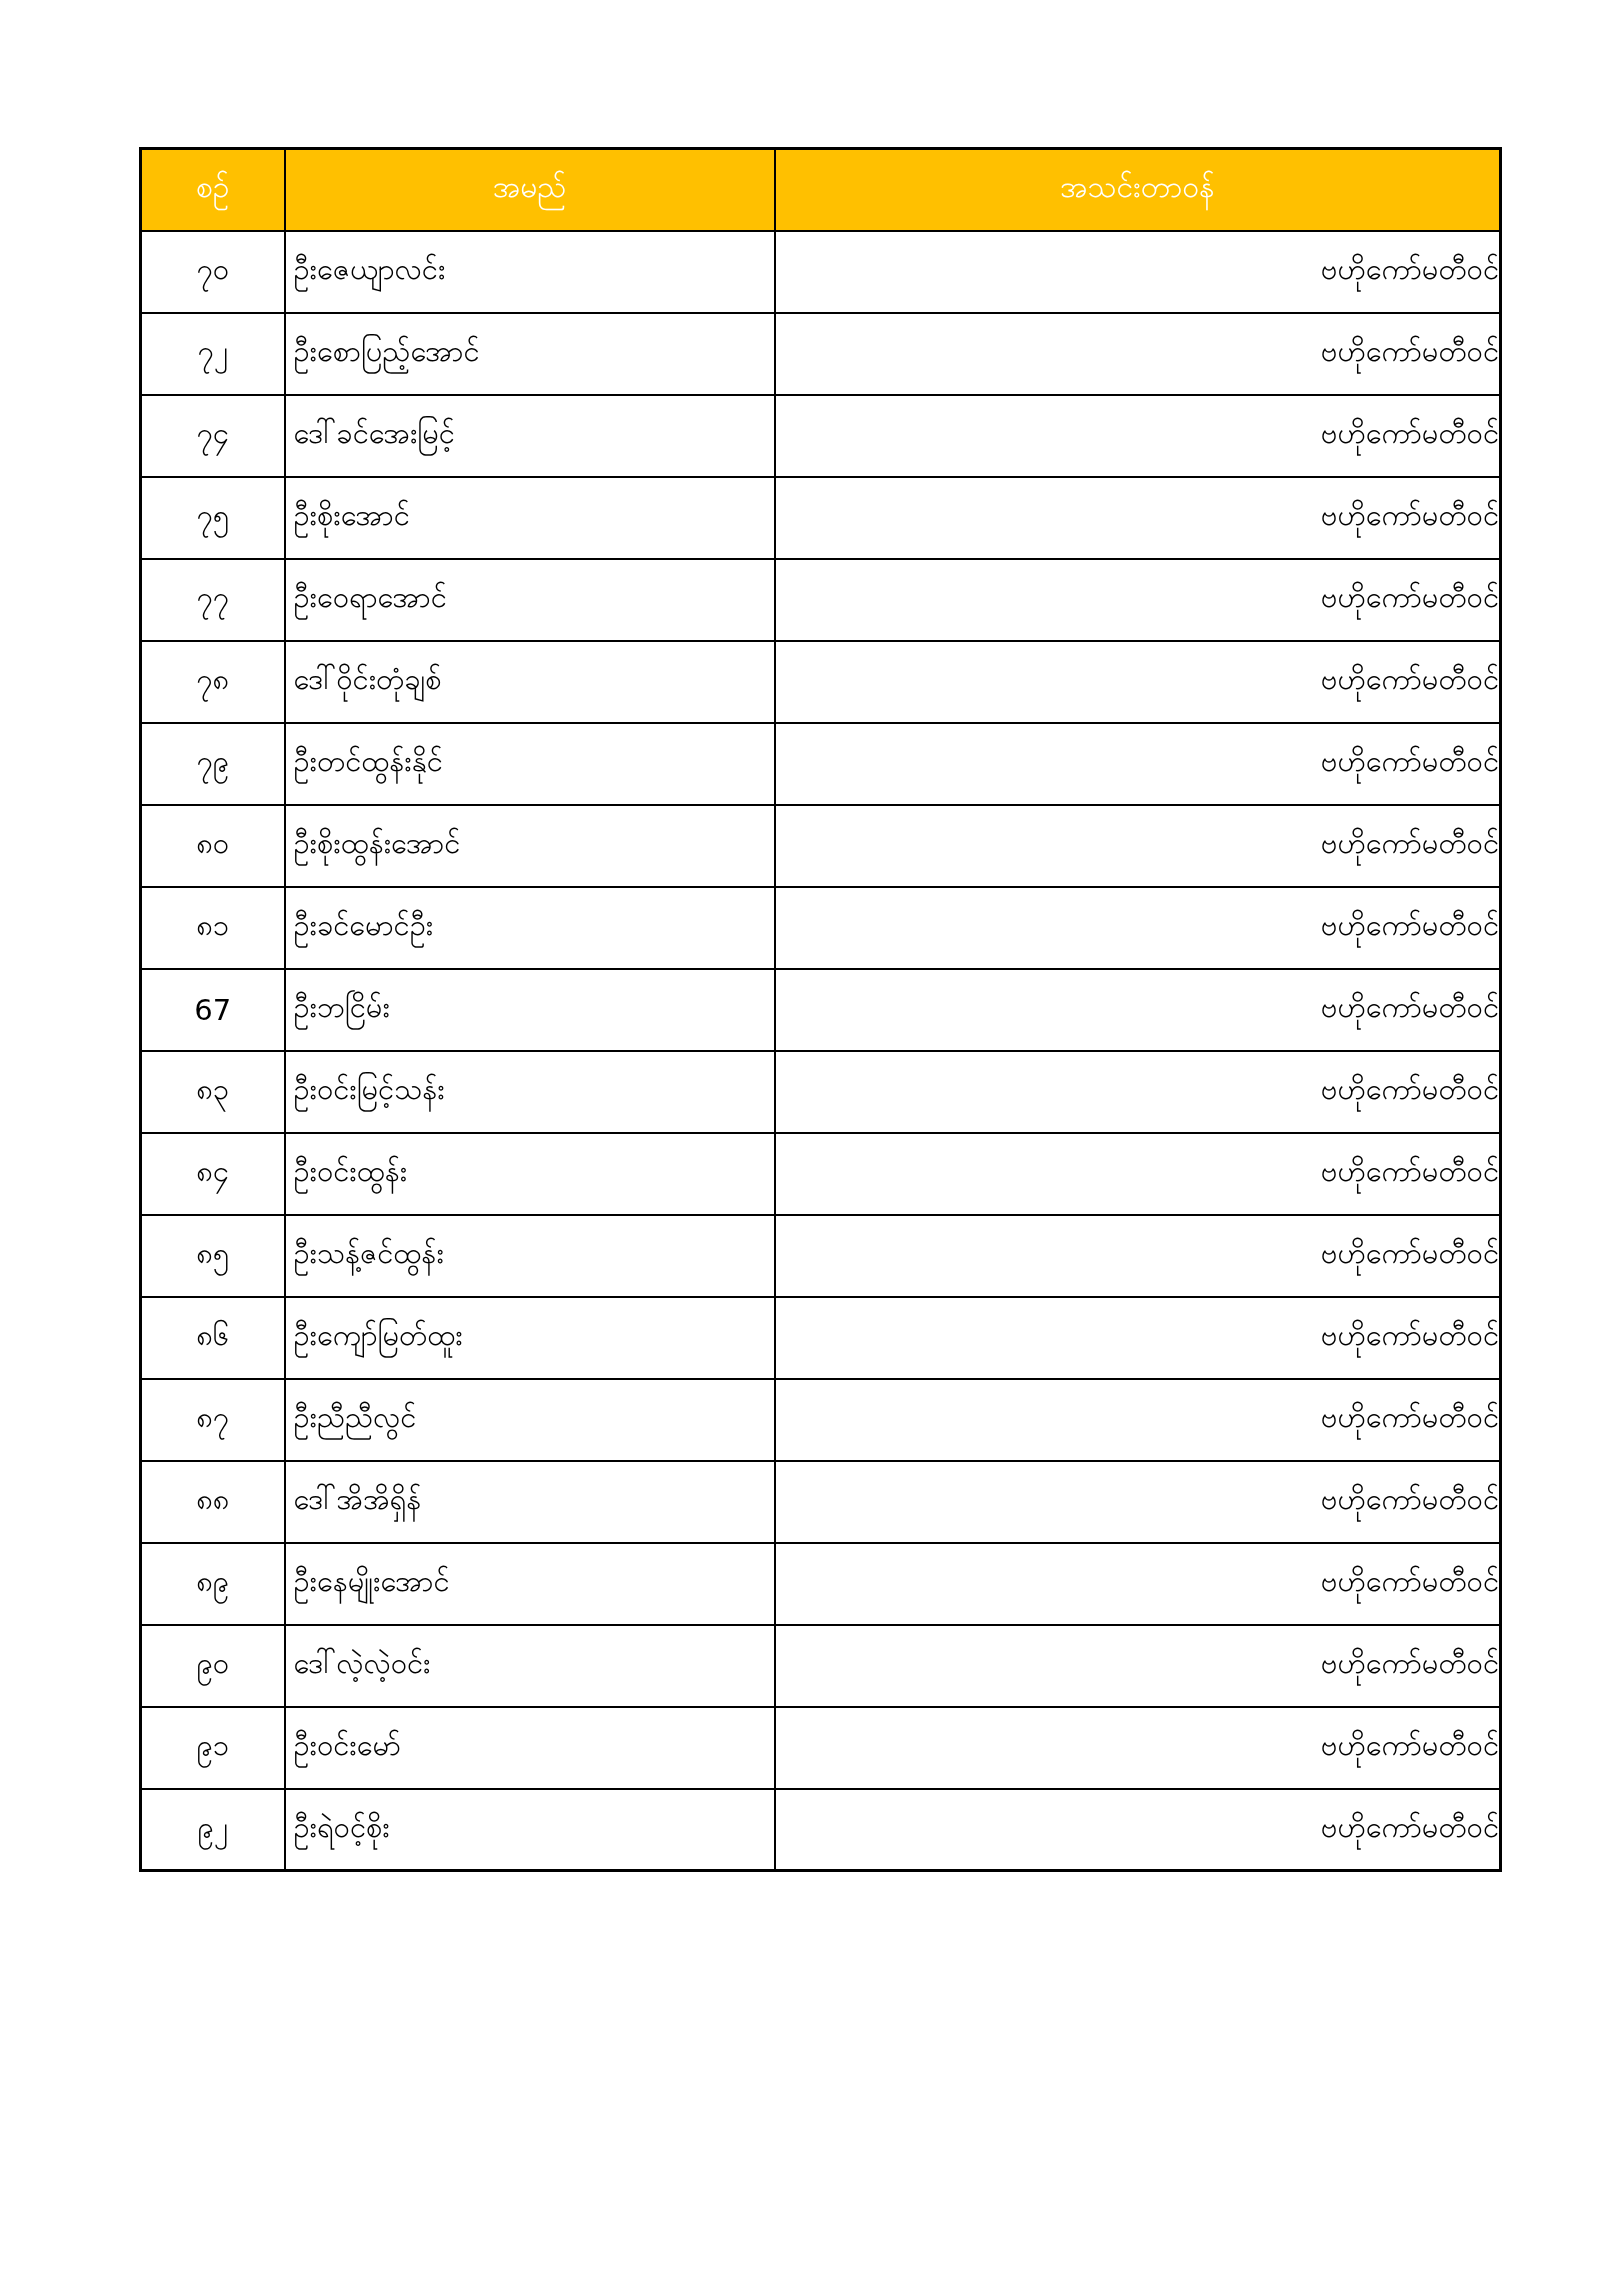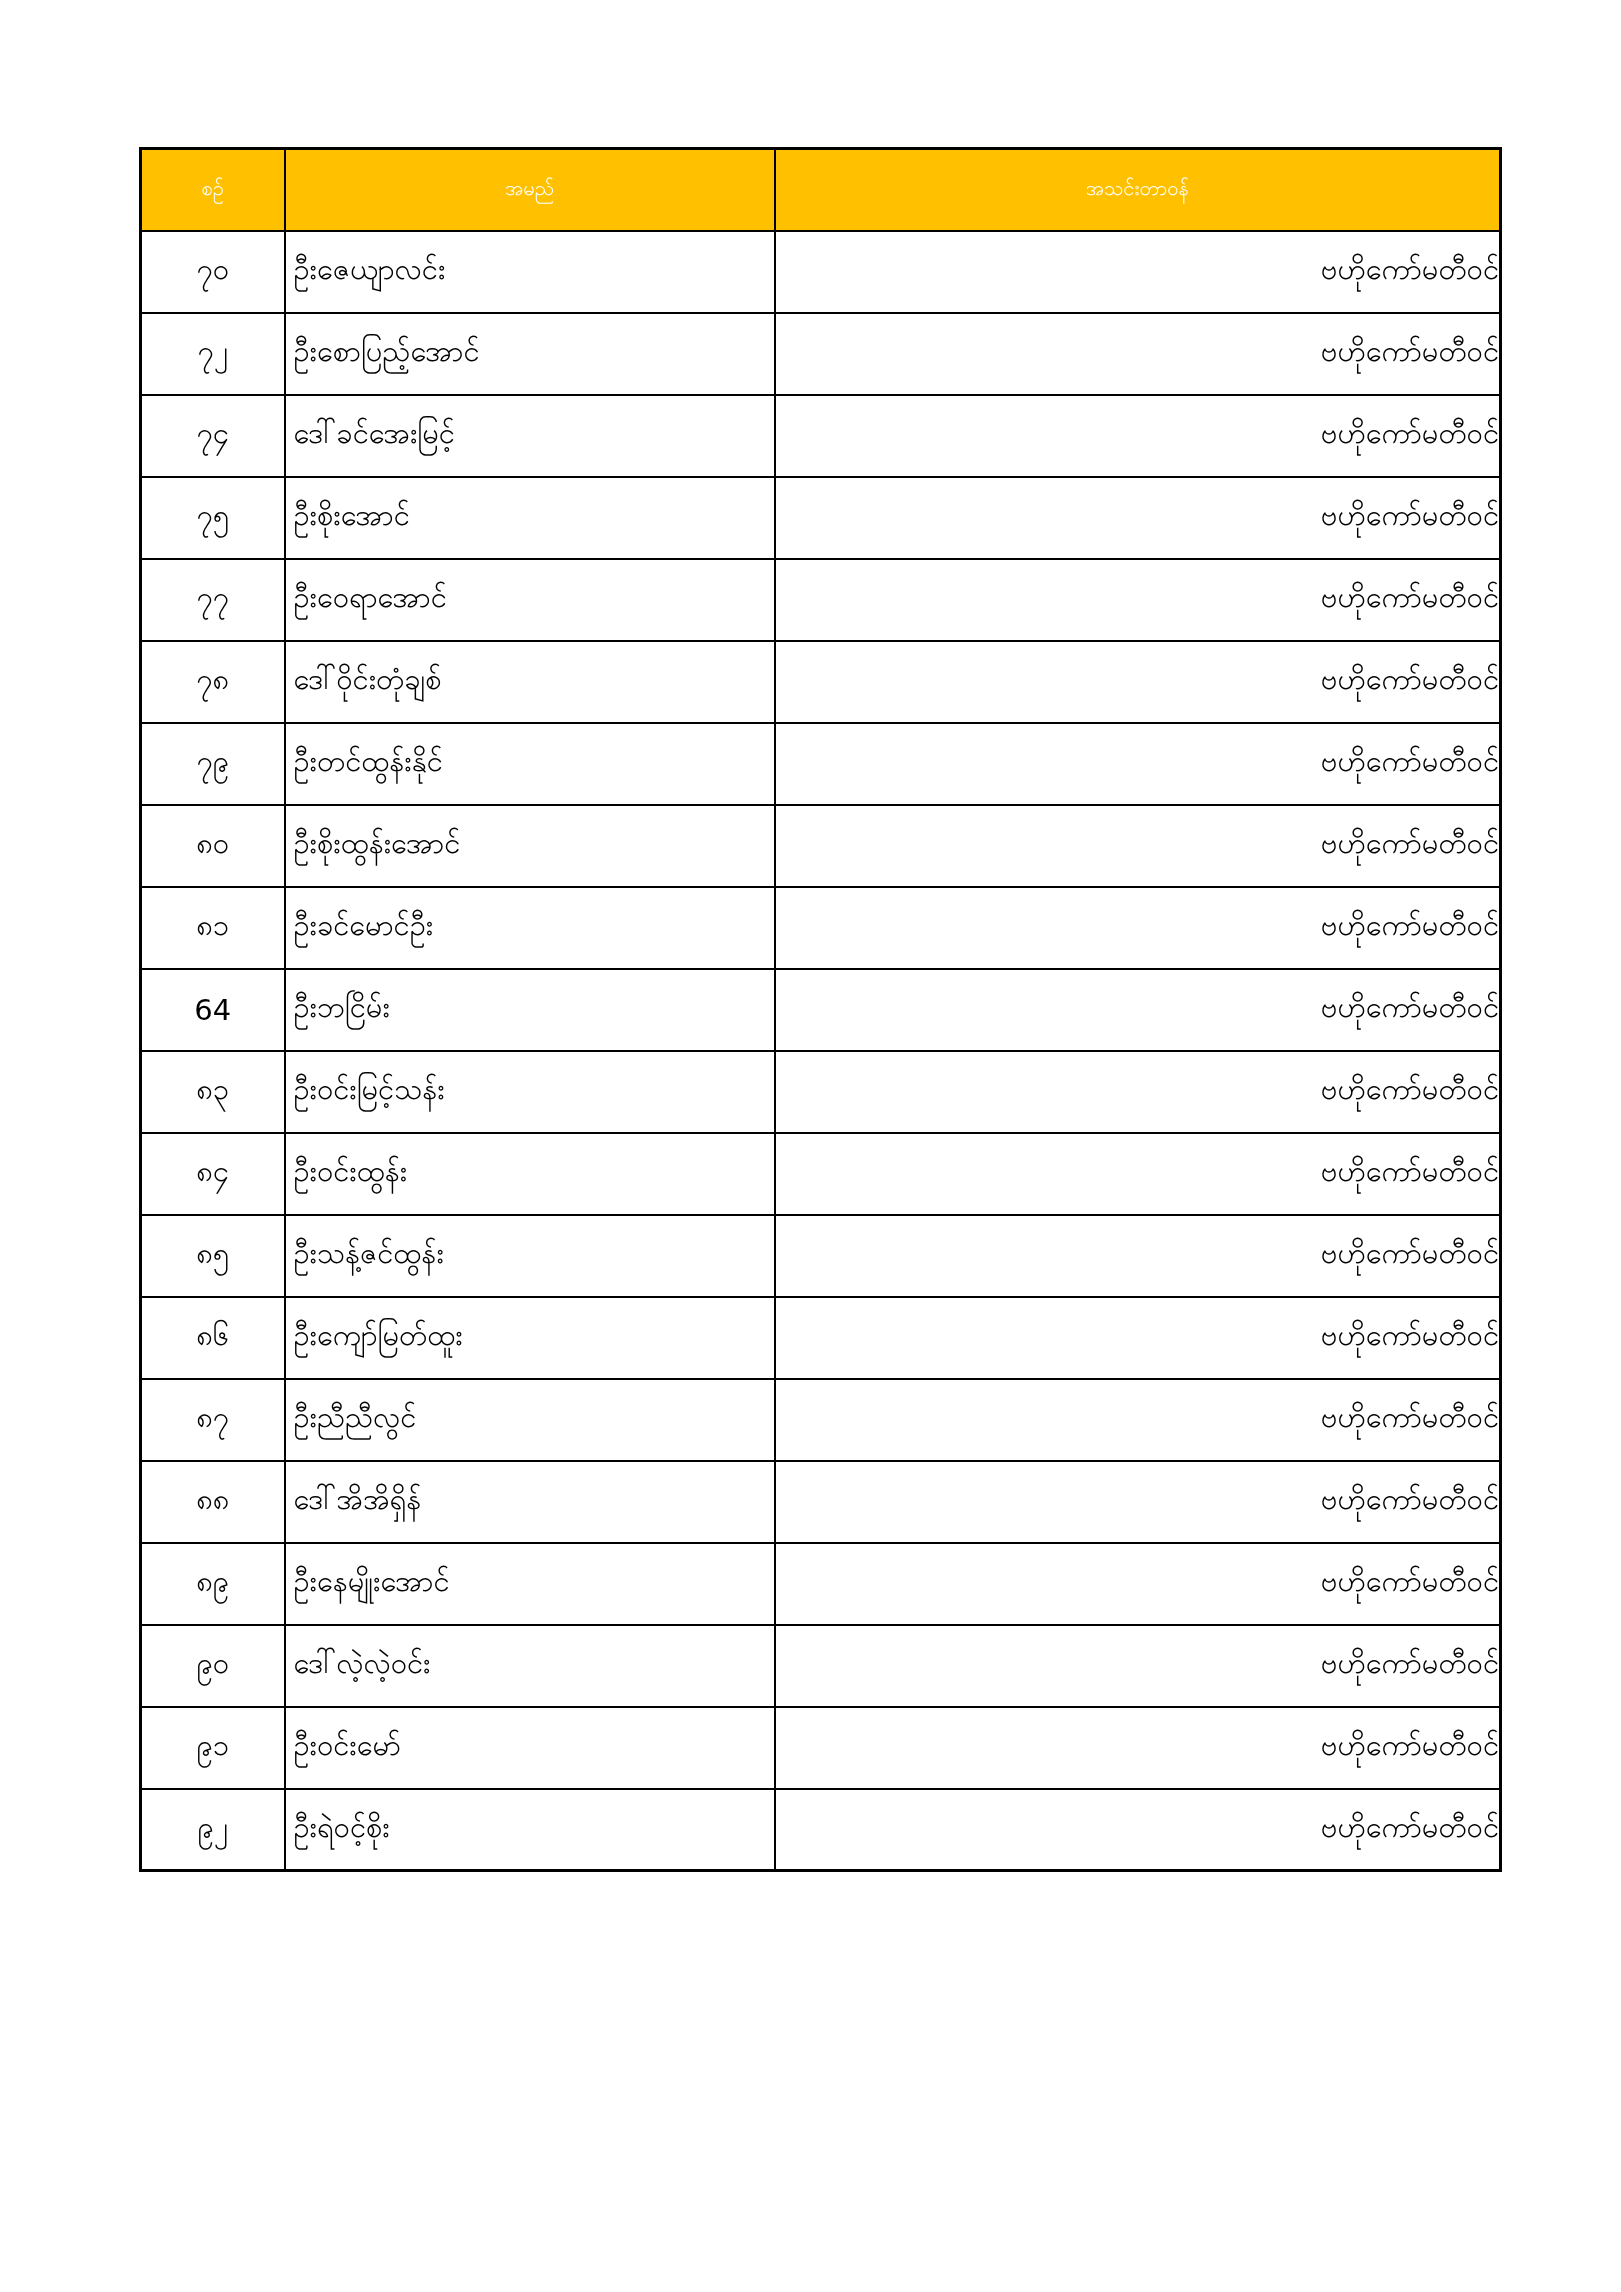--- a/index.html
+++ b/index.html
@@ -39,21 +39,21 @@
   table.member-table th,
   table.member-table td {
     border: 2.9px solid var(--border-color);
     vertical-align: middle;
     overflow: hidden;
   }
   table.member-table thead th {
     height: 82px;
     background: var(--header-bg);
     color: var(--header-text);
-    font-size: 20px;
+    font-size: 30px;
     font-weight: normal;
     text-align: center;
   }
   table.member-table tbody td {
     height: 82px;
     font-size: 29px;
     background: #FFFFFF;
   }
   td.cell-no   { text-align: center; }
   td.cell-name { text-align: left; padding-left: 8px; padding-right: 5.9px; }
@@ -116,21 +116,21 @@
     <td class="cell-no">၈၀</td>
     <td class="cell-name">ဦးစိုးထွန်းအောင်</td>
     <td class="cell-role">ဗဟိုကော်မတီဝင်</td>
   </tr>
         <tr>
     <td class="cell-no">၈၁</td>
     <td class="cell-name">ဦးခင်မောင်ဦး</td>
     <td class="cell-role">ဗဟိုကော်မတီဝင်</td>
   </tr>
         <tr>
-    <td class="cell-no">64</td>
+    <td class="cell-no">67</td>
     <td class="cell-name">ဦးဘငြိမ်း</td>
     <td class="cell-role">ဗဟိုကော်မတီဝင်</td>
   </tr>
         <tr>
     <td class="cell-no">၈၃</td>
     <td class="cell-name">ဦးဝင်းမြင့်သန်း</td>
     <td class="cell-role">ဗဟိုကော်မတီဝင်</td>
   </tr>
         <tr>
     <td class="cell-no">၈၄</td>

